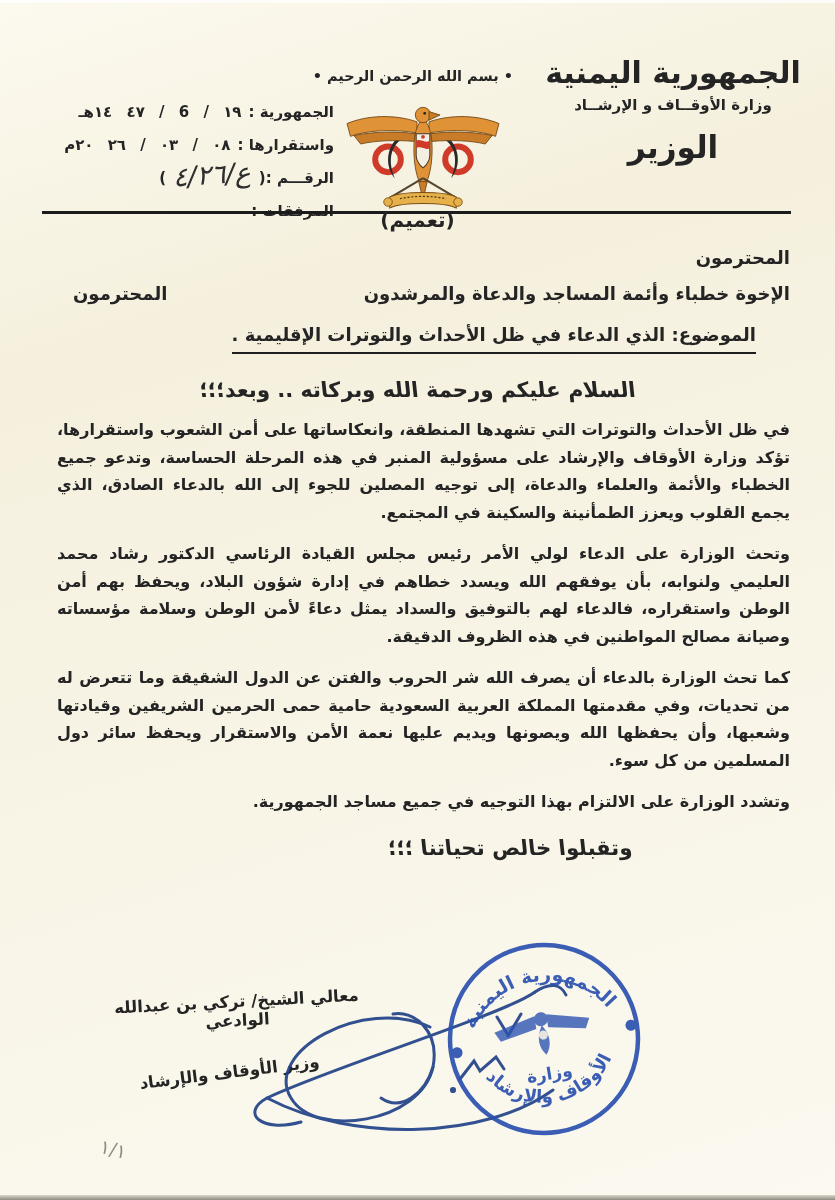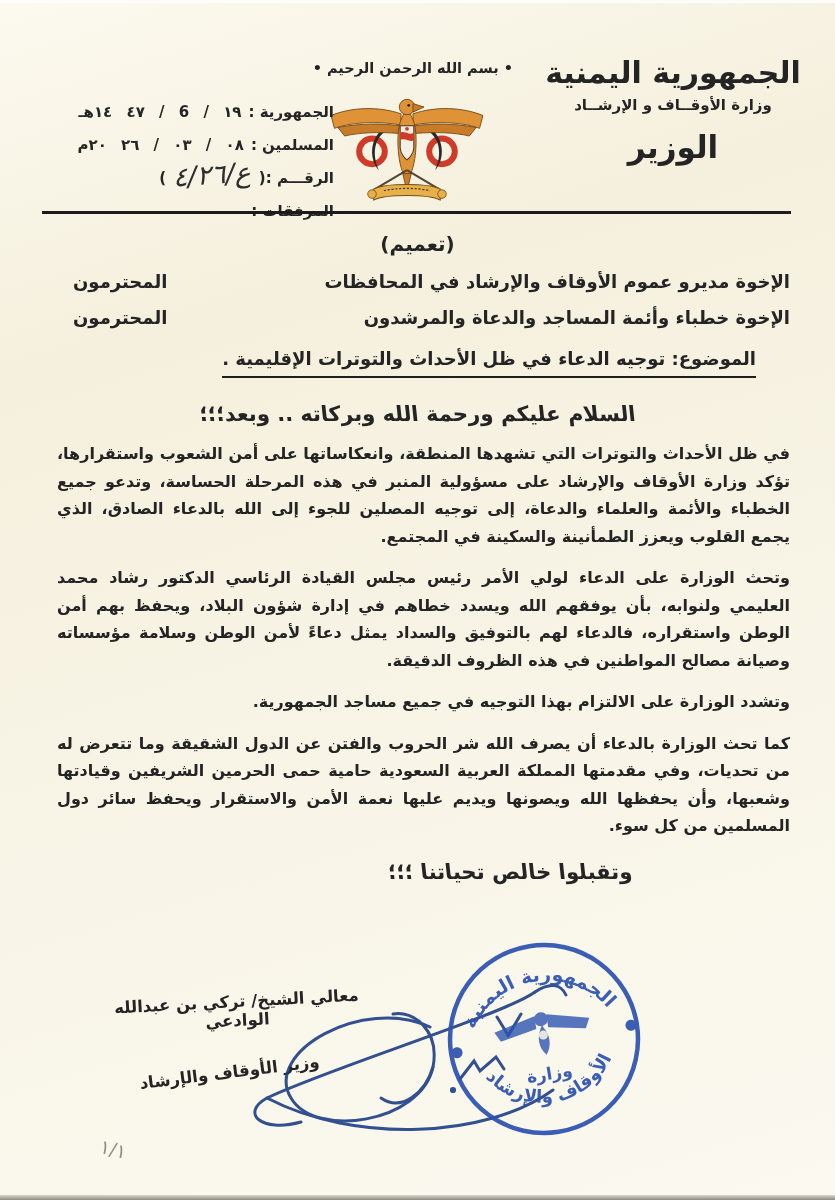--- a/index.html
+++ b/index.html
@@ -11,39 +11,39 @@
   }
   .scan::before{content:"";position:absolute;top:0;left:0;right:0;height:3px;background:#ffffff;opacity:.75;}
   .scan::after{content:"";position:absolute;bottom:0;left:0;right:0;height:5px;background:linear-gradient(#d9d6ca,#8d8b82);}
 
   
   .lh-right{position:absolute;top:55px;right:28px;width:268px;text-align:center;}
   .republic{font-size:30px;font-weight:bold;letter-spacing:1px;}
   .ministry{font-size:15px;font-weight:bold;margin-top:6px;}
   .office{font-size:31px;font-weight:bold;margin-top:15px;letter-spacing:2px;}
 
-  .lh-center{position:absolute;top:60px;right:322px;width:196px;text-align:left;}
+  .lh-center{position:absolute;top:68px;right:322px;width:196px;text-align:right;}
   .bismillah{font-size:14.5px;font-weight:bold;white-space:nowrap;}
   .emblem{margin-top:2px;}
 
   .lh-left{position:absolute;top:95px;left:26px;width:308px;}
   .field-row{display:flex;align-items:center;gap:7px;height:33px;font-size:15px;font-weight:bold;}
   .field-label{min-width:76px;white-space:nowrap;}
   .field-value{word-spacing:9px;white-space:nowrap;}
   .hand{
     font-weight:normal;font-style:italic;font-size:27px;word-spacing:0;
     transform:rotate(-4deg) translateY(-3px);display:inline-block;color:#2e2e2e;
   }
   .paren-close{font-weight:bold;}
   .dots{font-size:11px;letter-spacing:1px;color:#3a3a3a;overflow:hidden;white-space:nowrap;max-width:185px;}
 
   .rule{position:absolute;top:211px;right:44px;left:42px;height:3px;background:#1b1b1b;}
 
   
-  .content{position:absolute;top:232px;right:45px;left:45px;}
+  .content{position:absolute;top:208px;right:45px;left:45px;}
   .circ-title{text-align:center;font-size:20px;font-weight:bold;}
   .addr-row{display:flex;justify-content:space-between;align-items:baseline;
             font-size:18px;font-weight:bold;margin:15px 0 0 28px;}
   .subject{font-size:18px;font-weight:bold;width:fit-content;margin:20px 34px 0 0;}
   .subject span{display:inline-block;border-bottom:2.5px solid #1f1f1f;padding-bottom:7px;}
   .salutation{text-align:center;font-size:21px;font-weight:bold;margin-top:24px;transform:skewX(6deg);}
   .par{font-size:16px;font-weight:bold;line-height:27.5px;text-align:justify;margin:14px 0 0 12px;}
   .closing{font-size:21px;font-weight:bold;width:fit-content;margin:20px 158px 0 0;transform:skewX(6deg);}
 
   
@@ -103,58 +103,57 @@
       <path d="M68,132 C84,128.5 106,128.5 122,132" stroke="#4e3610" stroke-width="1.4" stroke-dasharray="2.5,2" fill="none"></path>
     </svg>
   </div>
 
   <div class="lh-left">
     <div class="field-row">
       <span class="field-label">الجمهورية :</span>
       <span class="field-value">١٩ / 6 / ٤٧ ١٤هـ</span>
     </div>
     <div class="field-row">
-      <span class="field-label">المسلمين :</span>
+      <span class="field-label">واستقرارها :</span>
       <span class="field-value">٠٨ / ٠٣ / ٢٦ ٢٠م</span>
     </div>
     <div class="field-row">
       <span class="field-label">الرقـــم :(</span>
       <span class="field-value hand">ع/٤/٢٦</span>
       <span class="paren-close">)</span>
     </div>
     <div class="field-row">
       <span class="field-label">المرفقات :</span>
       <span class="dots">.......................................................</span>
     </div>
   </div>
 
   <div class="rule"></div>
 
   <div class="content">
     <div class="circ-title">(تعميم)</div>
 
     <div class="addr-row">
-      <span>الإخوة مديرو عموم الأوقاف والإرشاد في المحافظات</span>
       <span>المحترمون</span>
     </div>
     <div class="addr-row">
       <span>الإخوة خطباء وأئمة المساجد والدعاة والمرشدون</span>
       <span>المحترمون</span>
     </div>
 
     <div class="subject">
-      <span>الموضوع: توجيه الدعاء في ظل الأحداث والتوترات الإقليمية .</span>
+      <span>الموضوع: الذي الدعاء في ظل الأحداث والتوترات الإقليمية .</span>
     </div>
 
     <div class="salutation">السلام عليكم ورحمة الله وبركاته .. وبعد؛؛؛</div>
 
     <p class="par">في ظل الأحداث والتوترات التي تشهدها المنطقة، وانعكاساتها على أمن الشعوب واستقرارها، تؤكد وزارة الأوقاف والإرشاد على مسؤولية المنبر في هذه المرحلة الحساسة، وتدعو جميع الخطباء والأئمة والعلماء والدعاة، إلى توجيه المصلين للجوء إلى الله بالدعاء الصادق، الذي يجمع القلوب ويعزز الطمأنينة والسكينة في المجتمع.</p>
     <p class="par">وتحث الوزارة على الدعاء لولي الأمر رئيس مجلس القيادة الرئاسي الدكتور رشاد محمد العليمي ولنوابه، بأن يوفقهم الله ويسدد خطاهم في إدارة شؤون البلاد، ويحفظ بهم أمن الوطن واستقراره، فالدعاء لهم بالتوفيق والسداد يمثل دعاءً لأمن الوطن وسلامة مؤسساته وصيانة مصالح المواطنين في هذه الظروف الدقيقة.</p>
+    <p class="par">كما تحث الوزارة بالدعاء أن يصرف الله شر الحروب والفتن عن الدول الشقيقة وما تتعرض له من تحديات، وفي مقدمتها المملكة العربية السعودية حامية حمى الحرمين الشريفين وقيادتها وشعبها، وأن يحفظها الله ويصونها ويديم عليها نعمة الأمن والاستقرار ويحفظ سائر دول المسلمين من كل سوء.</p>
     <p class="par">وتشدد الوزارة على الالتزام بهذا التوجيه في جميع مساجد الجمهورية.</p>
-    <p class="par">كما تحث الوزارة بالدعاء أن يصرف الله شر الحروب والفتن عن الدول الشقيقة وما تتعرض له من تحديات، وفي مقدمتها المملكة العربية السعودية حامية حمى الحرمين الشريفين وقيادتها وشعبها، وأن يحفظها الله ويصونها ويديم عليها نعمة الأمن والاستقرار ويحفظ سائر دول المسلمين من كل سوء.</p>
 
     <div class="closing">وتقبلوا خالص تحياتنا ؛؛؛</div>
   </div>
 
   <div class="sig-name">معالي الشيخ/ تركي بن عبدالله الوادعي</div>
   <div class="sig-title">وزير الأوقاف والإرشاد</div>
 
   <svg class="scribble" width="370" height="185" viewBox="0 0 370 185">
     <g fill="none" stroke-width="3" stroke-linecap="round" opacity="0.9" stroke="#1d3f86">
       <path d="M330,20 C345,10 356,12 361,23"></path>

